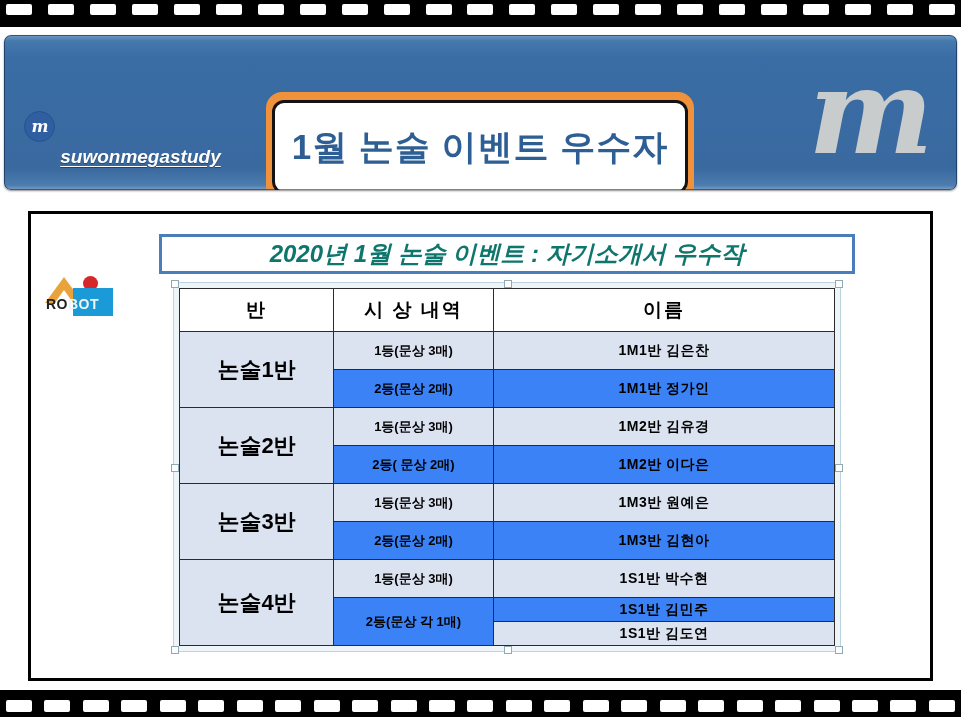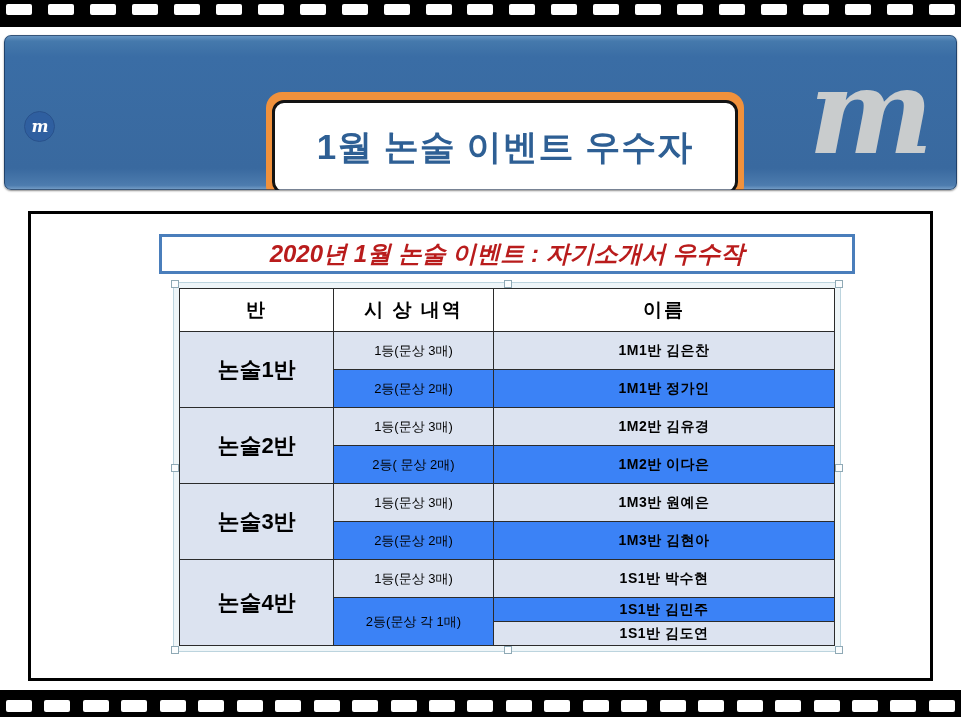--- a/index.html
+++ b/index.html
@@ -60,21 +60,21 @@
   
   #watermark-logo{
     position:absolute;right:24px;top:18px;width:130px;height:125px;
     color:#c9cccd;font-family:"DejaVu Serif",serif;font-style:italic;
     font-weight:bold;font-size:118px;line-height:118px;text-align:center;
     letter-spacing:-6px;user-select:none;
   }
 
   
   #title-plate{
-    position:absolute;left:262px;top:57px;width:478px;height:110px;
+    position:absolute;left:262px;top:57px;width:428px;height:110px;
     background:#f0913c;border-radius:16px;box-sizing:border-box;padding:8px 6px;
   }
   #title-inner{
     width:100%;height:100%;box-sizing:border-box;
     background:#ffffff;border:3px solid #131313;border-radius:12px;
     display:flex;align-items:center;justify-content:center;
   }
   #slide-title{
     color:#2e5f94;font-size:35px;font-weight:bold;letter-spacing:1px;
     white-space:nowrap;
@@ -106,21 +106,21 @@
   }
   #robot-word .on-blue{color:#f0f4f7;}
 
   
   #subtitle-bar{
     position:absolute;left:128px;top:20px;width:696px;height:40px;
     border:3px solid #4a7ebb;background:#ffffff;box-sizing:border-box;
     display:flex;align-items:center;justify-content:center;
   }
   #subtitle-text{
-    color:#b91c1c;font-size:24px;font-weight:bold;font-style:italic;white-space:nowrap;
+    color:#0f766e;font-size:24px;font-weight:bold;font-style:italic;white-space:nowrap;
   }
 
   
   #table-selection{
     position:absolute;left:142px;top:68px;width:668px;height:370px;
     border:1px solid #bcd4de;background:#eef5f8;border-radius:3px;box-sizing:border-box;
     padding:5px;
   }
   .handle{position:absolute;width:6px;height:6px;background:#fbfdfe;border:1px solid #8fa9b5;}
   .handle.tl{left:-3px;top:-3px;} .handle.tr{right:-3px;top:-3px;}
@@ -135,21 +135,21 @@
     background:#ffffff;border:1px solid #2b2b2b;
   }
   #award-table td,#award-table th{
     border:1px solid #2b2b2b;text-align:center;vertical-align:middle;
     padding:0;color:#000;
   }
   .col-class{width:154px;}
   .col-award{width:160px;}
   th.hdr{height:42px;background:#ffffff;font-size:19px;font-weight:bold;letter-spacing:2px;}
   td.class-cell{background:#dce3f0;font-size:22px;font-weight:bold;}
-  td.award-cell{font-size:13px;font-weight:normal;height:37px;}
+  td.award-cell{font-size:13px;font-weight:bold;height:37px;}
   td.name-cell{font-size:14px;font-weight:bold;letter-spacing:.5px;}
   .fill-blue{background:#dce3f0;}
   .fill-white{background:#3b82f6;}
 </style>
 </head>
 <body>
 
 <div class="filmstrip" id="filmstrip-top">
   <div class="perfs">
       <div class="perf"></div>
@@ -179,33 +179,41 @@
 </div>
 
 <div id="header-banner">
 
   <div id="brand">
     <div id="brand-row">
       <div id="brand-mark">
         <span>m</span>
       </div>
     </div>
+    <div id="brand-latin">suwonmegastudy</div>
   </div>
 
   <div id="title-plate">
     <div id="title-inner">
       <div id="slide-title">1월  논술 이벤트  우수자</div>
     </div>
   </div>
 
   <div id="watermark-logo">m</div>
 </div>
 
 <div id="content-frame">
 
+  <div id="robot-logo">
+    <div id="robot-roof"></div>
+    <div id="robot-roof-cut"></div>
+    <div id="robot-dot"></div>
+    <div id="robot-block"></div>
+    <div id="robot-word"><span>RO</span><span class="on-blue">BOT</span></div>
+  </div>
 
   <div id="subtitle-bar">
     <div id="subtitle-text">2020년  1월  논술 이벤트  : 자기소개서 우수작</div>
   </div>
 
   <div id="table-selection">
     <div class="handle tl"></div>
     <div class="handle tm"></div>
     <div class="handle tr"></div>
     <div class="handle lm"></div>

